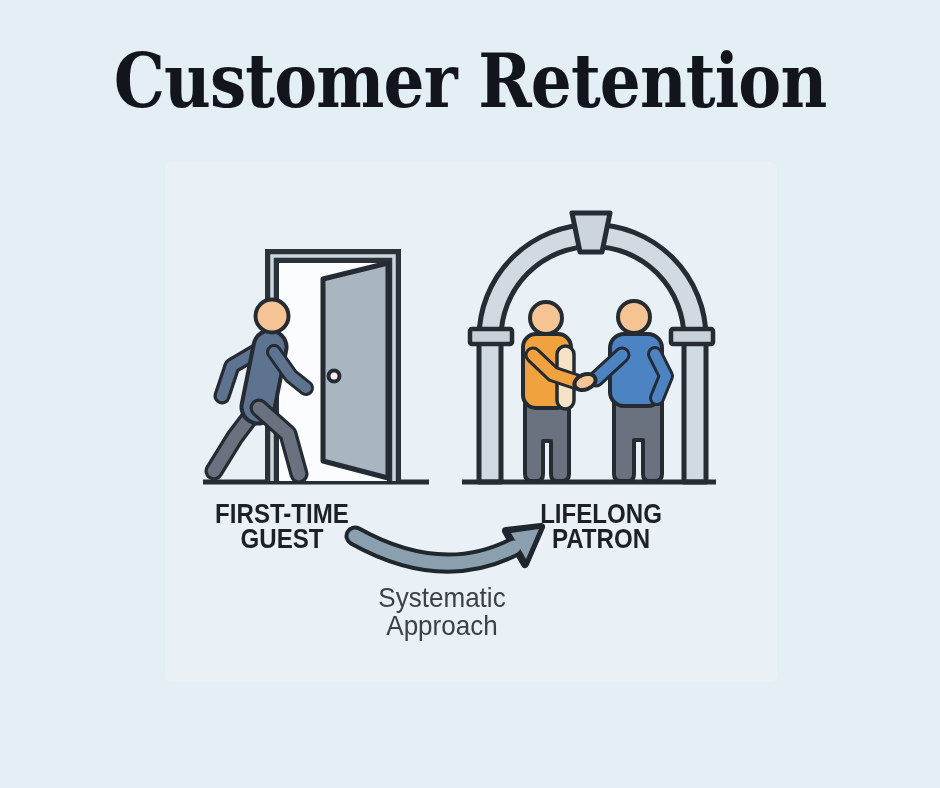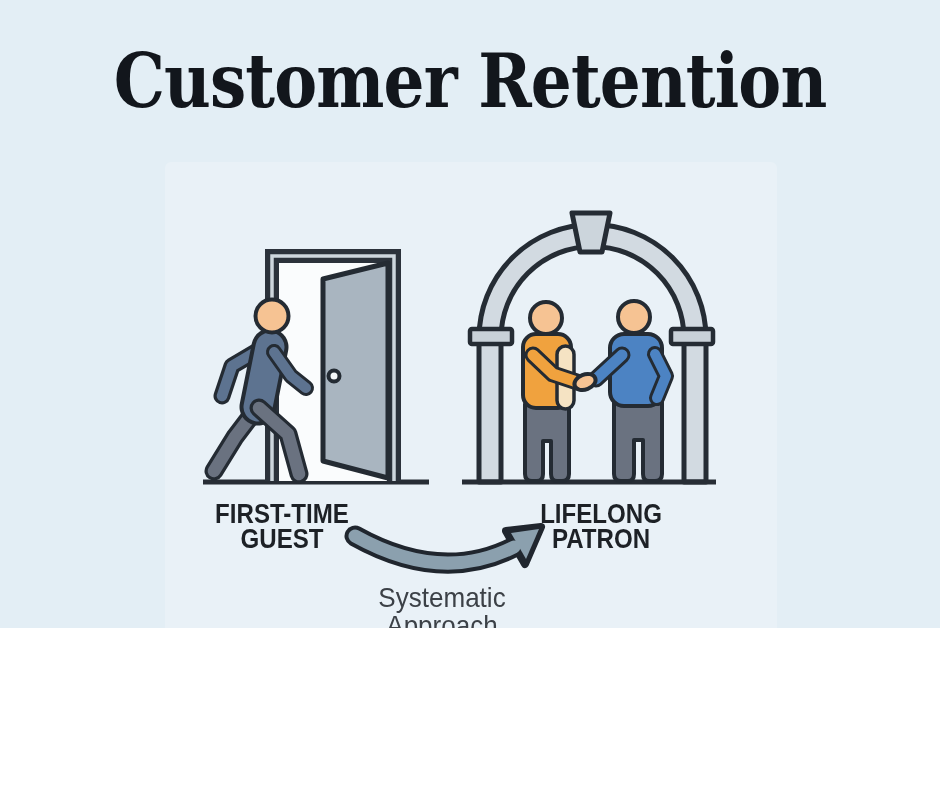--- a/index.html
+++ b/index.html
@@ -1,18 +1,18 @@
 <!DOCTYPE html>
 <html><head>
 <meta charset="utf-8">
 <style>
   html,body{margin:0;padding:0;}
   .canvas{
     position:relative;
-    width:940px;height:628px;
+    width:940px;height:788px;
     background:#e3eef5;
     overflow:hidden;
     font-family:"Liberation Sans", sans-serif;
   }
   .lighter-panel{
     position:absolute;left:165px;top:162px;width:612px;height:520px;
     background:rgba(255,255,255,0.22);border-radius:6px;
   }
   .title{
     position:absolute;left:0;right:0;top:44px;

